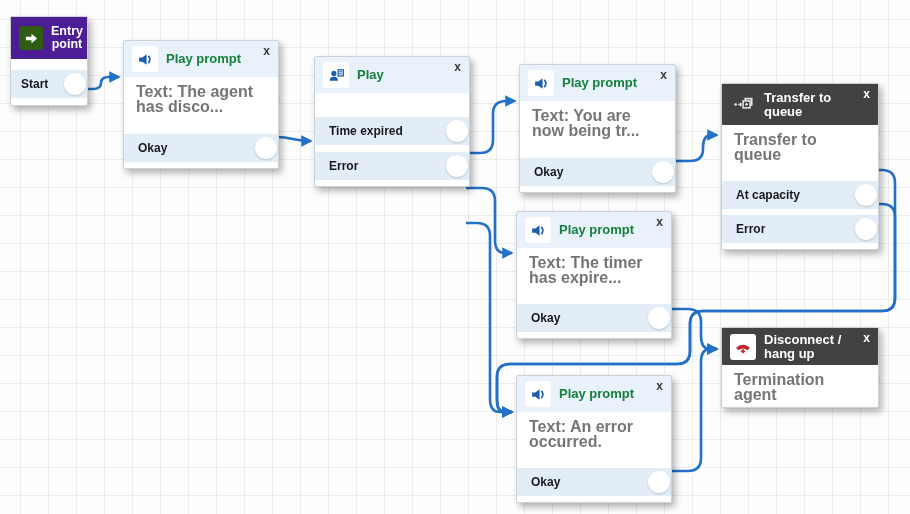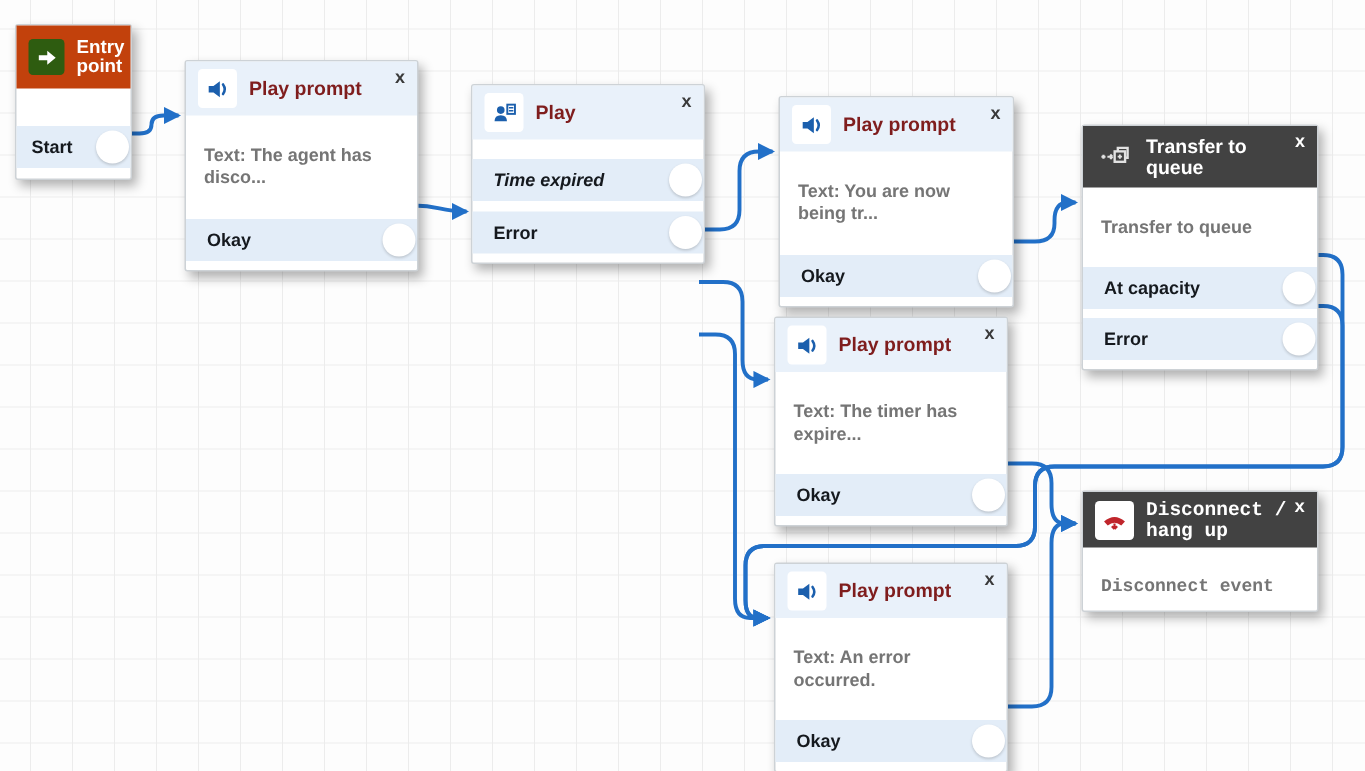--- a/index.html
+++ b/index.html
@@ -12,37 +12,37 @@
     font-family:"Liberation Sans",sans-serif;
   }
   #edges{position:absolute;left:0;top:0;width:910px;height:514px;pointer-events:none;}
   .edge{fill:none;stroke:#2270c8;stroke-width:2.6;marker-end:url(#arrowhead);}
 
   .node{position:absolute;background:#fff;border:1px solid #cdd2d6;border-radius:2px;
         box-shadow:3px 4px 7px rgba(0,0,0,.30);box-sizing:border-box;}
   .hdr{display:flex;align-items:center;gap:8px;padding:5px 8px;position:relative;min-height:26px;}
   .hdr.light{background:#e9f1fa;}
   .hdr.dark{background:#424242;}
-  .hdr .title{font-weight:bold;font-size:13px;line-height:1.05;color:#7f1d1d;}
+  .hdr .title{font-weight:bold;font-size:13px;line-height:1.05;color:#15803d;}
   .hdr.dark .title{color:#ffffff;}
   .iconbox{width:26px;height:26px;border-radius:3px;background:#ffffff;
            display:flex;align-items:center;justify-content:center;flex:0 0 auto;}
   .iconbox.bare{background:transparent;}
   .close{position:absolute;top:4px;right:8px;font-size:12px;font-weight:bold;
          color:#3a3a3a;line-height:1;cursor:pointer;}
   .hdr.dark .close{color:#ffffff;}
-  .desc{padding:19px 12px 0 12px;font-size:12px;font-weight:bold;color:#757575;line-height:15px;}
+  .desc{padding:7px 12px 0 12px;font-size:16px;font-weight:bold;color:#757575;line-height:15px;}
   .row{position:relative;background:#e3edf8;height:28px;display:flex;align-items:center;
        padding-left:14px;font-size:12px;font-weight:bold;color:#15191e;box-sizing:border-box;}
   .port{position:absolute;right:1px;top:50%;transform:translateY(-50%);
         width:22px;height:22px;border-radius:50%;background:#fff;
         box-shadow:0 1px 2px rgba(0,0,0,.18);cursor:pointer;}
 
   
-  .node.entry .hdr{background:#c2410c;padding:8px 8px;}
+  .node.entry .hdr{background:#4c1d95;padding:8px 8px;text-align:center;}
   .node.entry .title{color:#fff;font-size:12.5px;}
   .node.entry .iconbox{background:#2e5c10;width:24px;height:24px;}
 </style>
 </head>
 <body>
 
 <div id="canvas">
 
   <svg id="edges" xmlns="http://www.w3.org/2000/svg">
     <defs>
@@ -64,21 +64,21 @@
 
   <div class="node entry" style="left:10px;top:16px;width:78px;">
     <div class="hdr">
       <span class="iconbox">
         <svg viewBox="0 0 16 16" width="15" height="15">
             <path d="M2 6.2h6V3l6 5-6 5V9.8H2z" fill="#ffffff"></path>
           </svg>
       </span>
       <span class="title">Entry point</span>
     </div>
-    <div class="row" style="margin-top:25px;margin-bottom:7px;padding-left:10px;">
+    <div class="row" style="margin-top:11px;margin-bottom:7px;padding-left:10px;">
       <span>Start</span>
       <span class="port"></span>
     </div>
   </div>
 
   <div class="node" style="left:123px;top:40px;width:156px;">
     <div class="hdr light">
       <span class="iconbox">
         <svg viewBox="0 0 16 16" width="17" height="17">
             <path d="M2 6v4h3l4 3V3L5 6z" fill="#1b5fad"></path>
@@ -101,21 +101,21 @@
         <svg viewBox="0 0 16 16" width="17" height="17">
             <circle cx="5.5" cy="6" r="2.4" fill="#1b5fad"></circle>
             <path d="M1.6 13q0-3.8 3.9-3.8T9.4 13z" fill="#1b5fad"></path>
             <rect x="9.6" y="2.6" width="4.8" height="5.8" fill="none" stroke="#1b5fad" stroke-width="1.2"></rect>
             <path d="M10.6 4.5h2.8M10.6 6.4h2.8" stroke="#1b5fad" stroke-width="1"></path>
           </svg>
       </span>
       <span class="title">Play</span>
       <span class="close">x</span>
     </div>
-    <div class="row" style="margin-top:13px;font-style:italic;">
+    <div class="row" style="margin-top:24px;">
       <span>Time expired</span>
       <span class="port"></span>
     </div>
     <div class="row" style="margin-top:7px;margin-bottom:6px;">
       <span>Error</span>
       <span class="port"></span>
     </div>
   </div>
 
   <div class="node" style="left:519px;top:64px;width:157px;">
@@ -172,32 +172,32 @@
       <span class="title">Play prompt</span>
       <span class="close">x</span>
     </div>
     <div class="desc">Text: The timer has expire...</div>
     <div class="row" style="margin-top:19px;margin-bottom:6px;">
       <span>Okay</span>
       <span class="port"></span>
     </div>
   </div>
 
-  <div class="node" style="left:721px;top:327px;width:158px;height:81px;font-family:Liberation Mono, monospace;">
+  <div class="node" style="left:721px;top:327px;width:158px;height:81px;">
     <div class="hdr dark">
       <span class="iconbox">
         <svg viewBox="0 0 16 16" width="18" height="18">
             <path d="M1.8 8.6 Q8 3.2 14.2 8.6 L12 10.9 Q8 7.9 4 10.9 Z" fill="#c0252b"></path>
             <path d="M8 9.8v3.2M8 13l-1.6-1.6M8 13l1.6-1.6" stroke="#c0252b" stroke-width="1.3" fill="none"></path>
           </svg>
       </span>
       <span class="title" style="max-width:100px;">Disconnect / hang up</span>
       <span class="close">x</span>
     </div>
-    <div class="desc">Disconnect event</div>
+    <div class="desc">Termination agent</div>
   </div>
 
   <div class="node" style="left:516px;top:375px;width:156px;">
     <div class="hdr light">
       <span class="iconbox">
         <svg viewBox="0 0 16 16" width="17" height="17">
             <path d="M2 6v4h3l4 3V3L5 6z" fill="#1b5fad"></path>
             <path d="M11 5q2.2 3 0 6" stroke="#1b5fad" stroke-width="1.6" fill="none" stroke-linecap="round"></path>
           </svg>
       </span>

